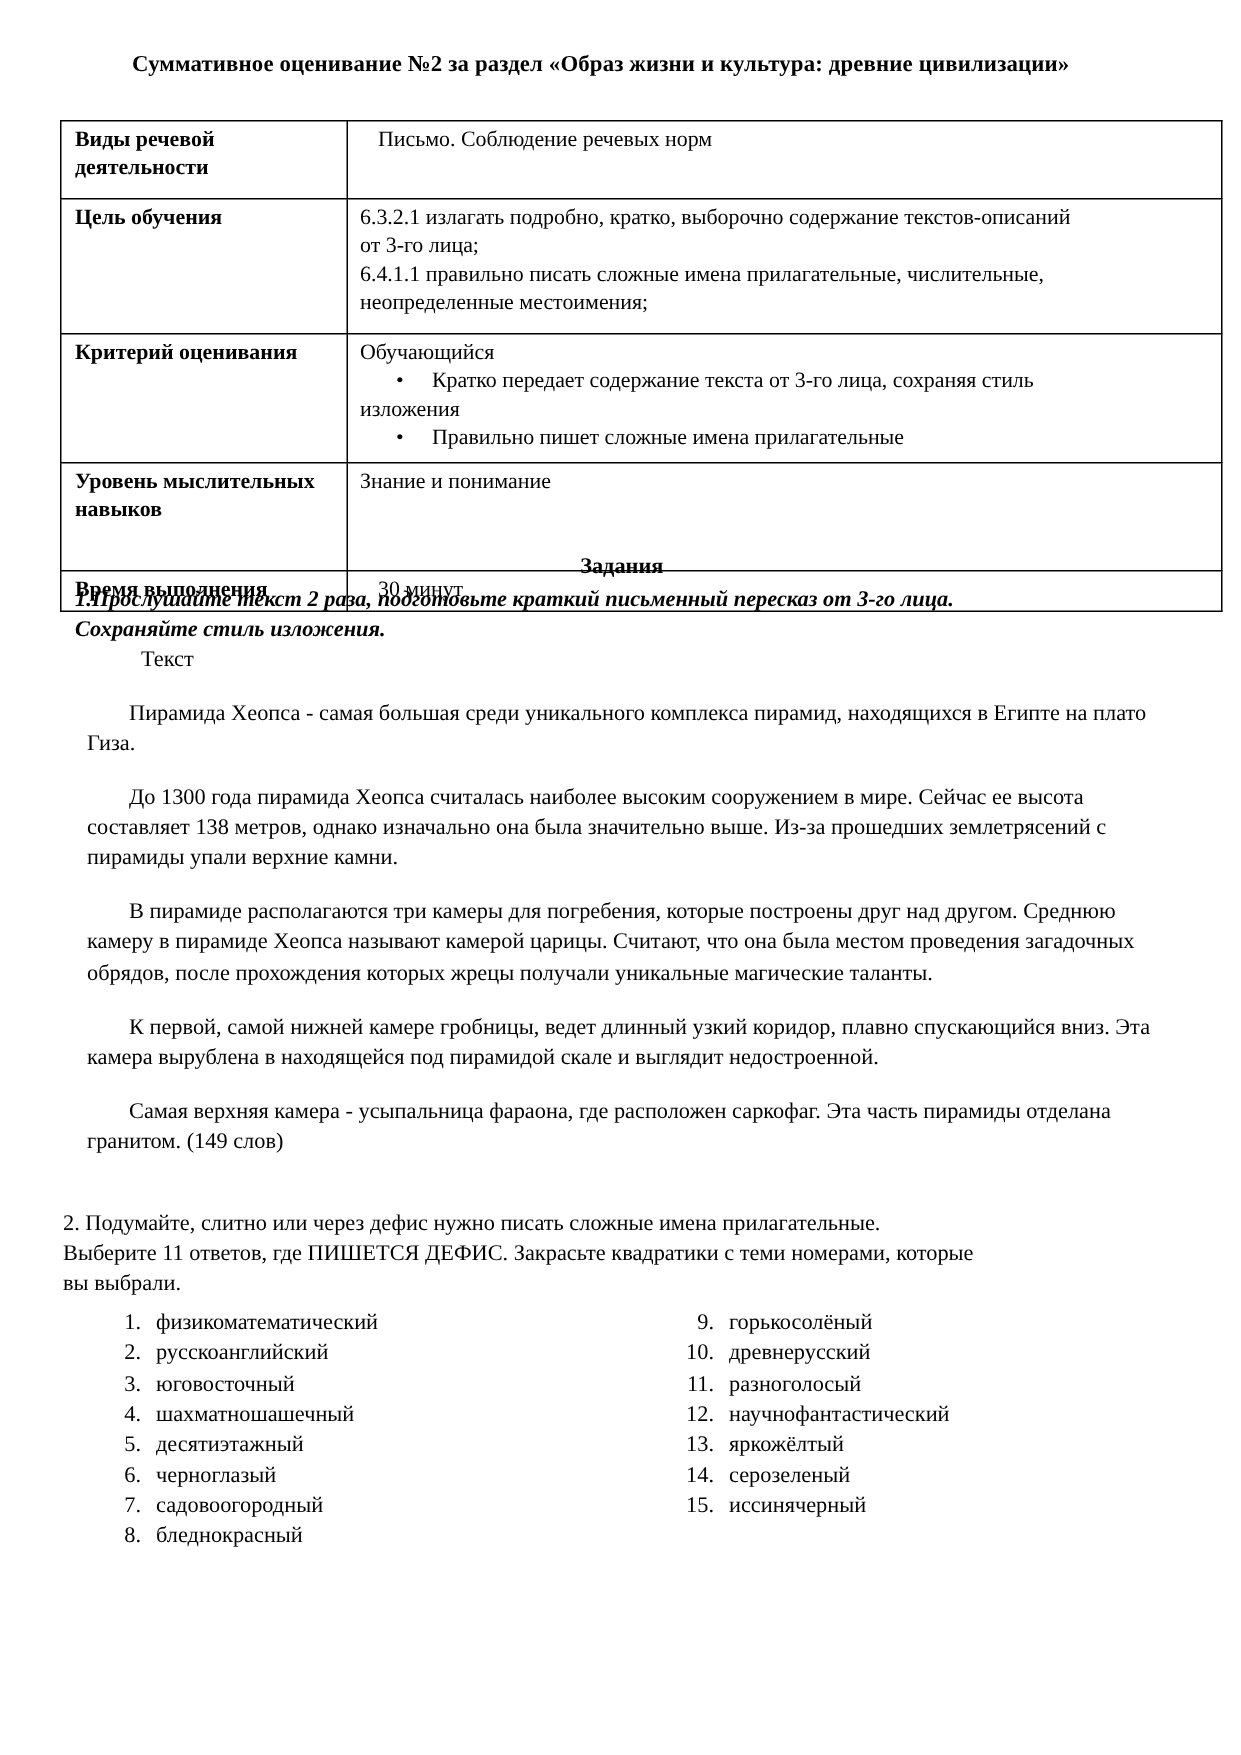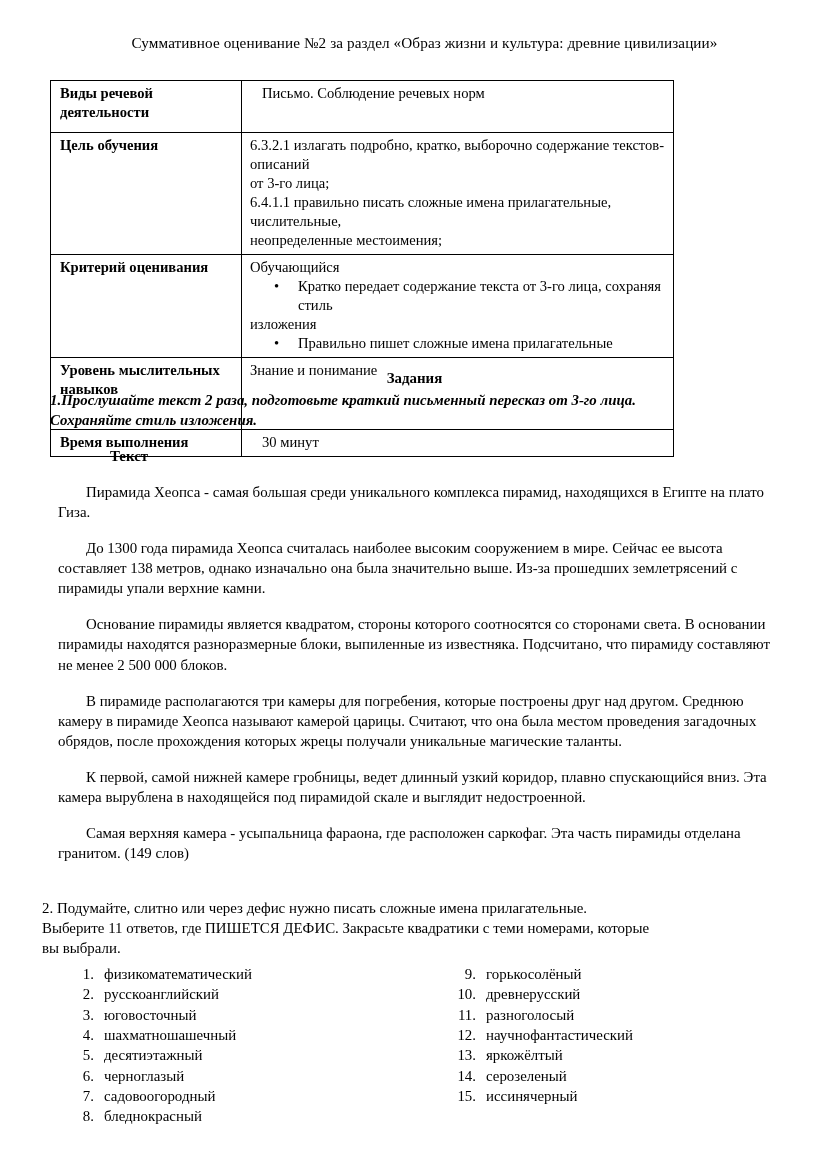--- a/index.html
+++ b/index.html
@@ -20,36 +20,36 @@
     width: 827px;
     height: 1170px;
     box-sizing: border-box;
     padding: 0;
     overflow: hidden;
   }
 
   
   .doc-title {
     position: absolute;
-    left: 52px;
+    left: 28px;
     top: 34px;
     width: 745px;
     text-align: center;
     font-size: 15.2px;
-    font-weight: normal;
+    font-weight: bold;
     line-height: 1.2;
     letter-spacing: 0.1px;
   }
 
   
   .spec-table {
     position: absolute;
-    left: 50px;
+    left: 40px;
     top: 80px;
-    width: 624px;
+    width: 775px;
     border-collapse: collapse;
     table-layout: fixed;
     font-size: 14.6px;
     line-height: 1.30;
   }
   .spec-table td {
     border: 1px solid #000000;
     vertical-align: top;
     padding: 3px 5px 4px 5px;
   }
@@ -96,22 +96,22 @@
     font-weight: bold;
     margin: 0 0 2px 0;
   }
   .task1-line {
     font-weight: bold;
     margin: 0;
     padding-left: 8px;
     font-style: italic;
   }
   .text-label {
-    font-weight: bold;
-    margin: 16px;
+    font-weight: normal;
+    margin: 0;
     padding-left: 52px;
   }
   p.para {
     margin: 16px;
     text-indent: 28px;
     text-align: left;
   }
   .spacer-md { height: 19px; }
 
   .task2 {
@@ -207,21 +207,20 @@
 
     <div class="tasks-heading">Задания</div>
 
     <div class="task1-line">1.Прослушайте текст 2 раза, подготовьте краткий письменный пересказ от 3-го лица.</div>
     <div class="task1-line">Сохраняйте стиль изложения.</div>
 
     <div class="text-label">Текст</div>
 
     <p class="para">Пирамида Хеопса - самая большая среди уникального комплекса пирамид, находящихся в Египте на плато Гиза.</p>
     <p class="para">До 1300 года  пирамида Хеопса считалась наиболее высоким сооружением в мире. Сейчас ее высота составляет 138 метров, однако изначально она была значительно выше. Из-за прошедших землетрясений с пирамиды упали верхние камни.</p>
-    <p class="para">Основание пирамиды является квадратом, стороны которого соотносятся со сторонами света. В основании пирамиды находятся разноразмерные блоки, выпиленные из известняка. Подсчитано, что пирамиду составляют не менее 2 500 000 блоков.</p>
     <p class="para">В пирамиде располагаются три камеры для погребения, которые построены друг над другом. Среднюю камеру в пирамиде Хеопса называют камерой царицы. Считают, что она была местом проведения загадочных обрядов, после прохождения которых жрецы получали уникальные магические таланты.</p>
     <p class="para">К первой, самой нижней камере гробницы, ведет длинный узкий коридор, плавно спускающийся вниз. Эта камера вырублена в находящейся под пирамидой скале и выглядит недостроенной.</p>
     <p class="para">Самая верхняя камера - усыпальница фараона, где расположен саркофаг. Эта часть пирамиды отделана гранитом. (149 слов)</p>
 
     <div class="spacer-md"></div>
 
     <div class="task2">2. Подумайте, слитно или через дефис нужно писать сложные имена прилагательные.</div>
     <div class="task2">Выберите 11 ответов, где ПИШЕТСЯ ДЕФИС. Закрасьте квадратики с теми номерами, которые</div>
     <div class="task2">вы выбрали.</div>
 

